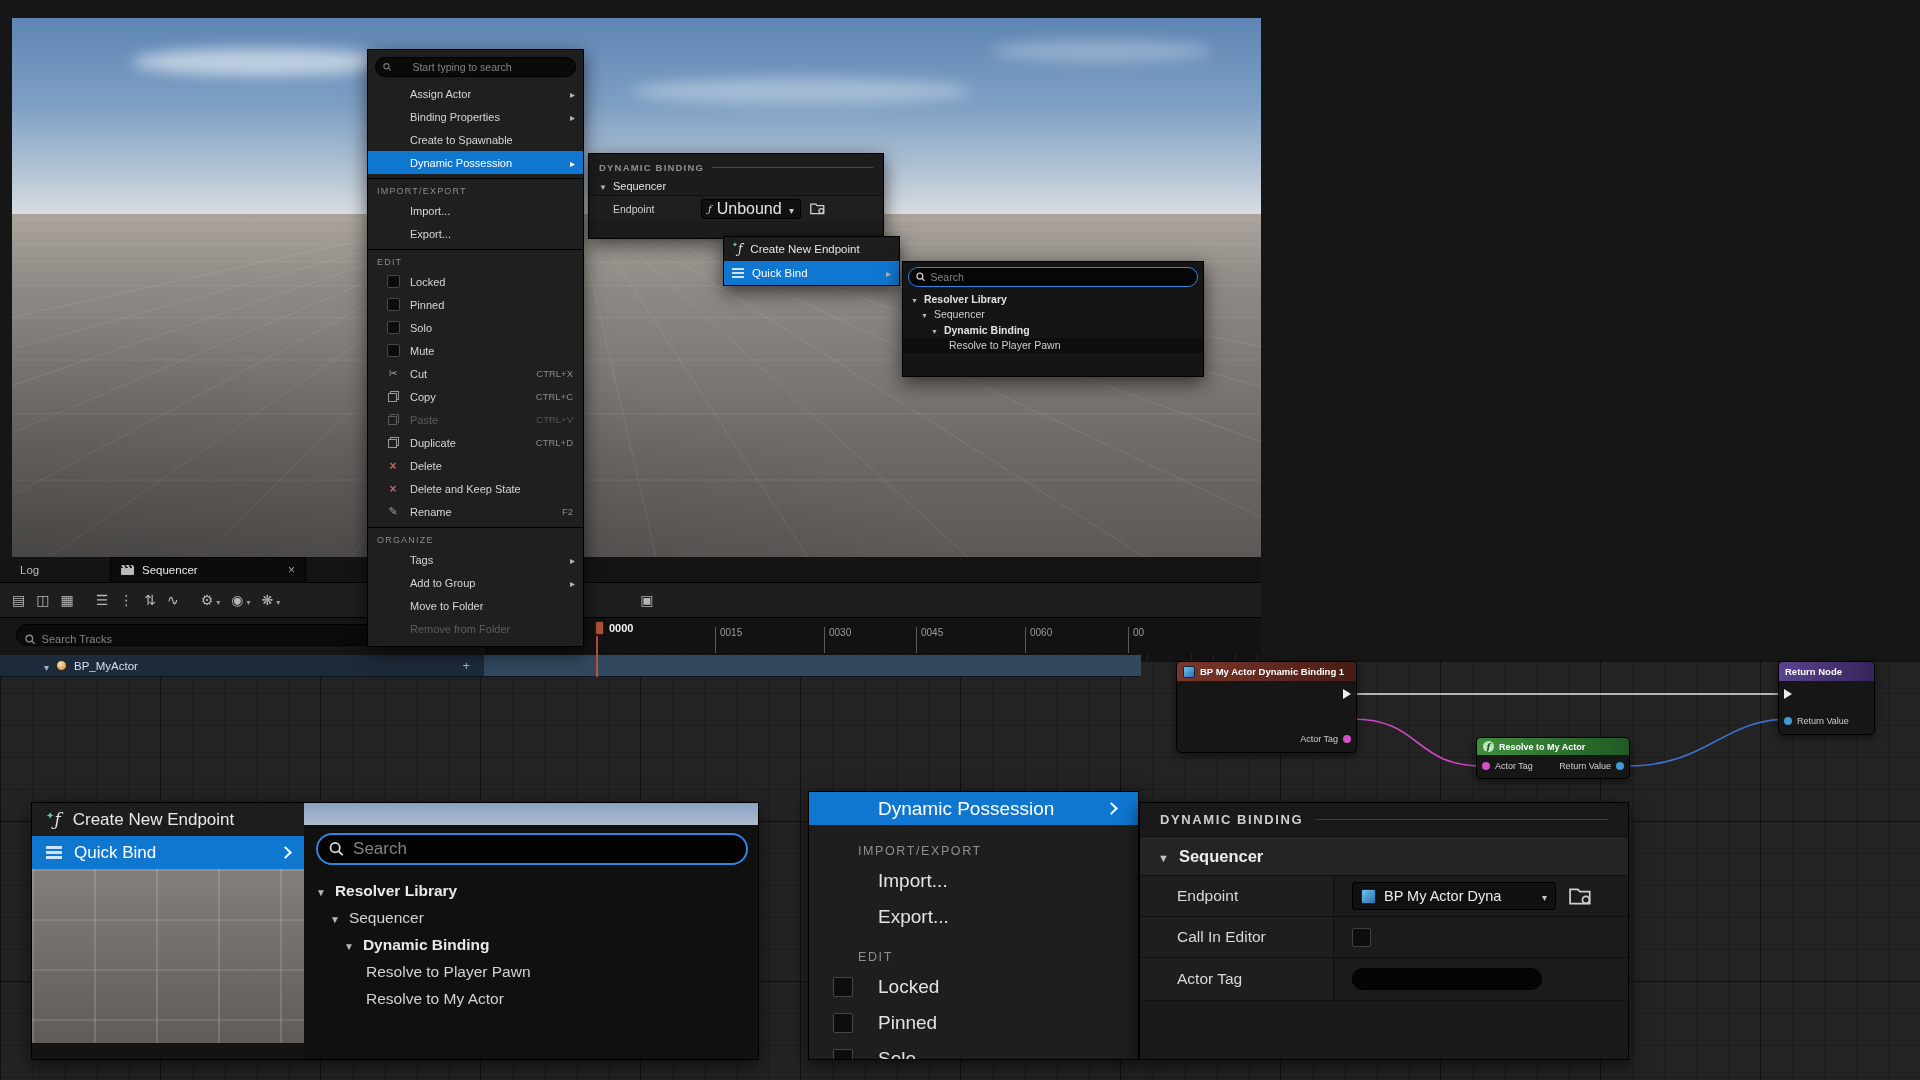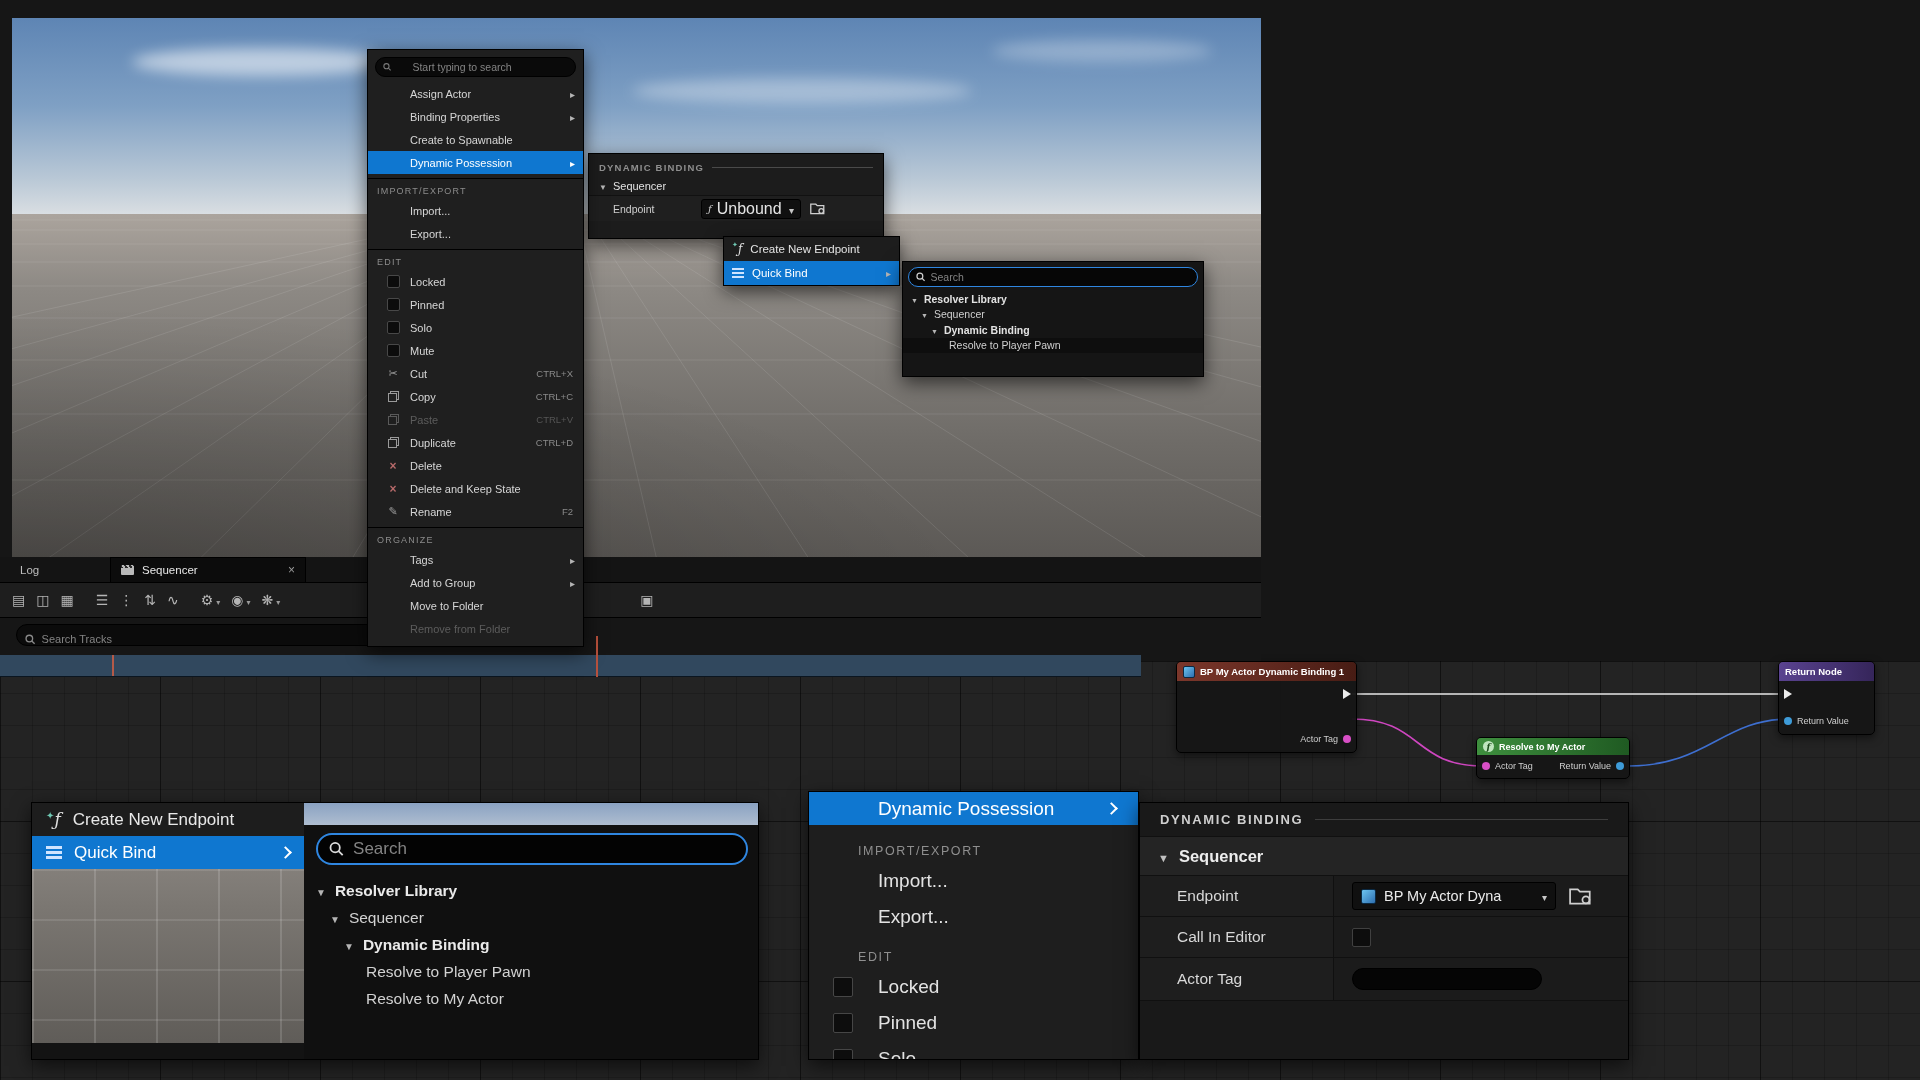--- a/index.html
+++ b/index.html
@@ -321,24 +321,39 @@
 </div>
 
 <div class="searchrow">
   <div class="track-search">
     <svg width="11" height="11" viewBox="0 0 11 11">
       <circle cx="4.5" cy="4.5" r="3.4" fill="none" stroke="#8a8a8a" stroke-width="1.4"></circle>
       <line x1="7" y1="7" x2="10" y2="10" stroke="#8a8a8a" stroke-width="1.4"></line>
     </svg>
     <input class="inp" placeholder="Search Tracks" style="">
   </div>
+  <div class="ruler">
+    <div class="ph-marker"></div>
+    <div class="ph-label">0000</div>
+    <div class="rl" style="left:228px">0015</div>
+    <div class="rl" style="left:337px">0030</div>
+    <div class="rl" style="left:429px">0045</div>
+    <div class="rl" style="left:538px">0060</div>
+    <div class="rl" style="left:641px">00</div>
+  </div>
 </div>
 <div class="ph-line"></div>
 
 <div class="trackrow">
+  <div class="tr-left">
+    <span class="tr-caret"></span>
+    <span class="actor-ico"></span>
+    <span class="tr-name">BP_MyActor</span>
+    <span class="tr-plus">+</span>
+  </div>
   <div class="tr-lane">
     <div class="lane-ph"></div>
   </div>
 </div>
 
 <div class="ctx-menu panel">
   <div class="ctx-search">
     <svg width="10" height="10" viewBox="0 0 11 11">
       <circle cx="4.5" cy="4.5" r="3.4" fill="none" stroke="#7a7a7a" stroke-width="1.4"></circle>
       <line x1="7" y1="7" x2="10" y2="10" stroke="#7a7a7a" stroke-width="1.4"></line>

